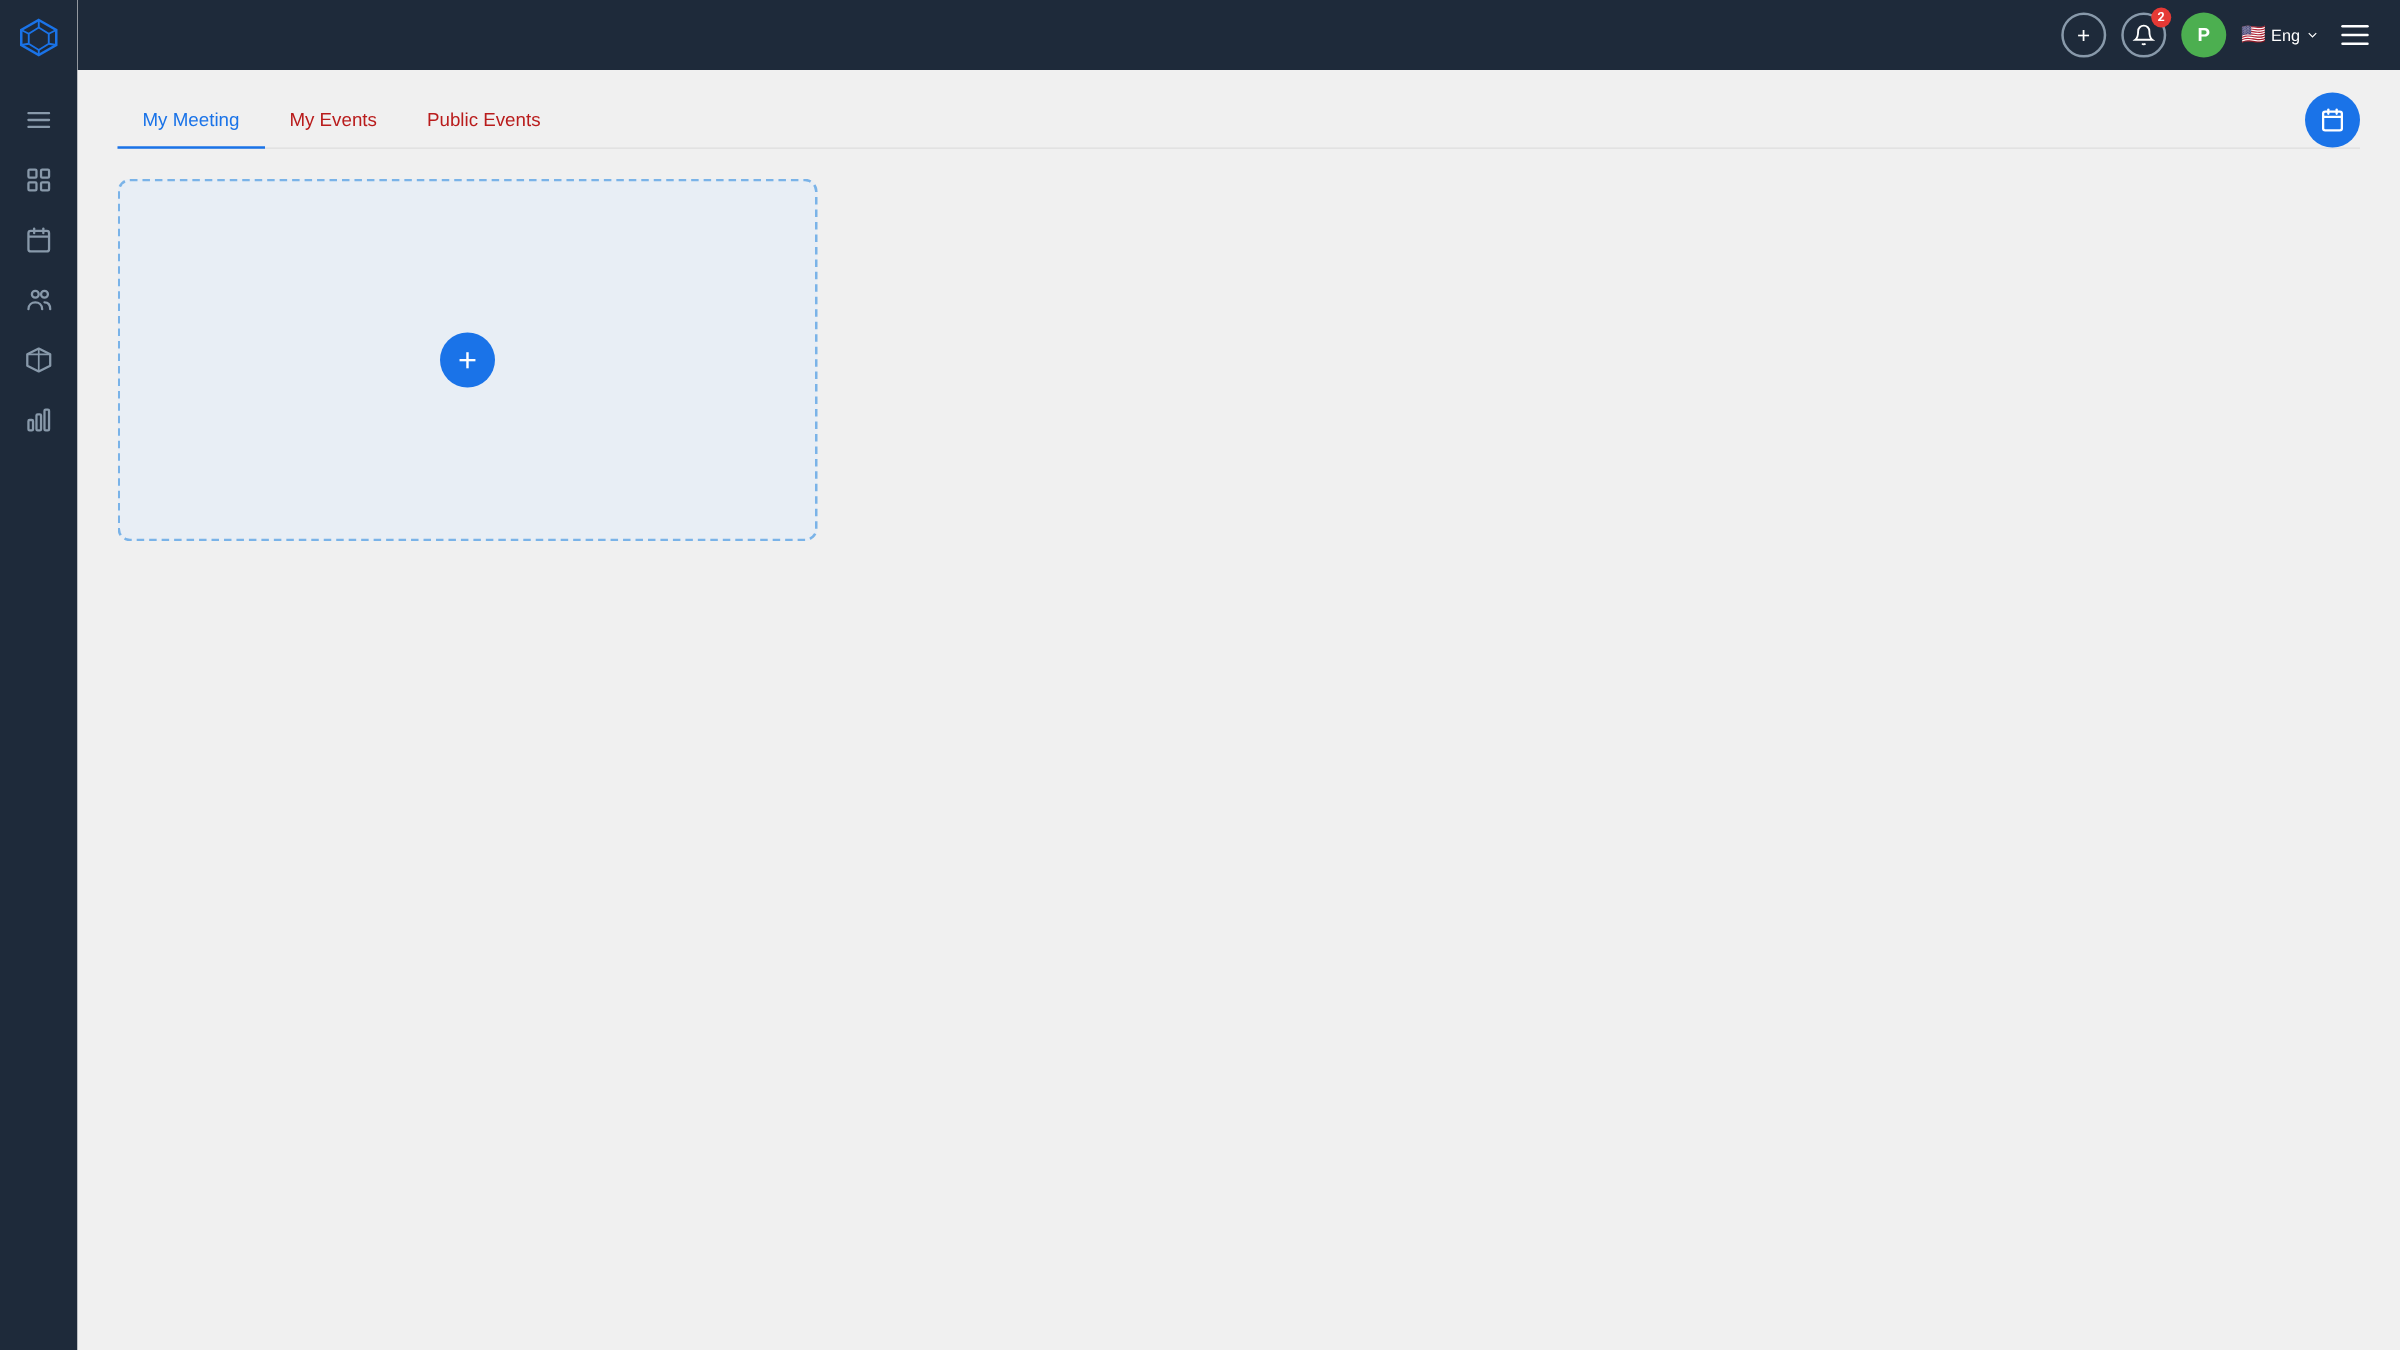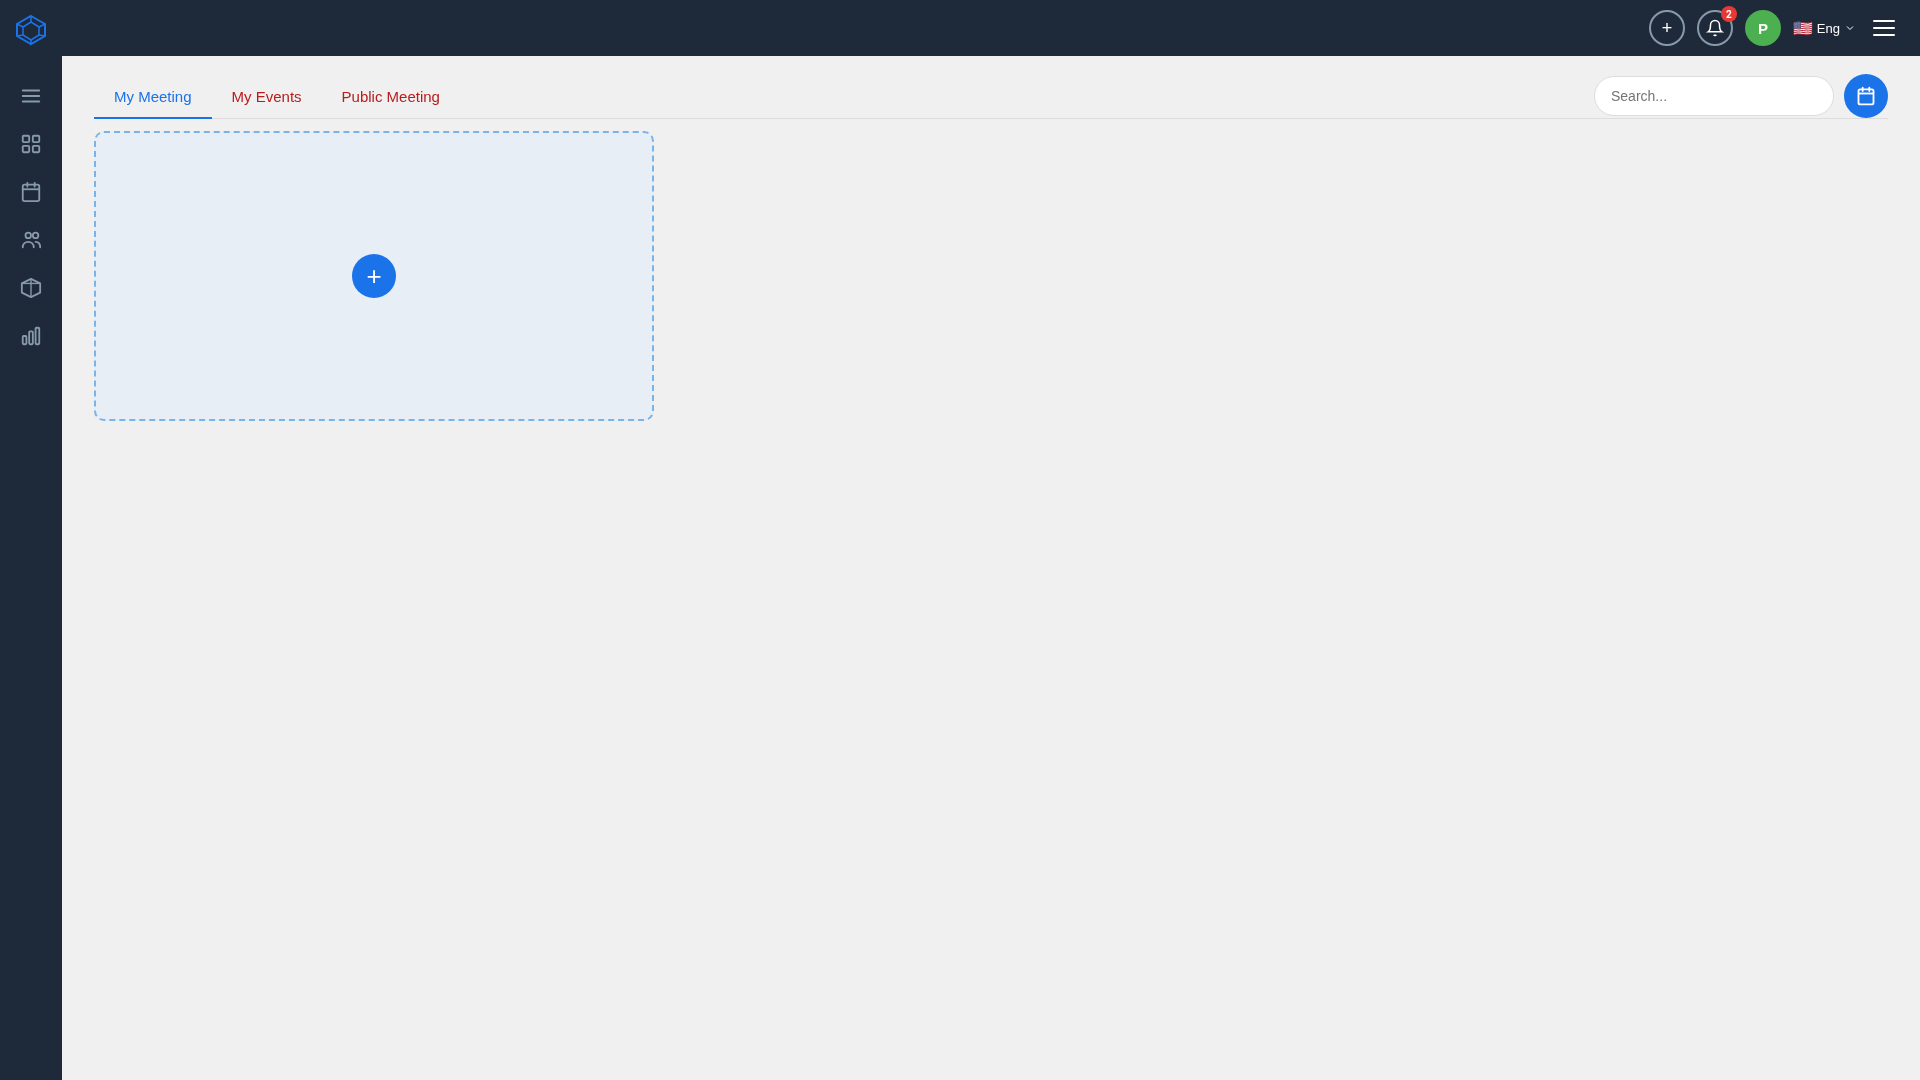--- a/index.html
+++ b/index.html
@@ -133,21 +133,21 @@
       flex: 1;
       padding: 24px 32px;
       position: relative;
       overflow: hidden;
     }
 
     
     .tabs {
       display: flex;
       gap: 0;
-      margin-bottom: 12px;
+      margin-bottom: 24px;
       border-bottom: 1px solid #ddd;
       padding-bottom: 0;
     }
     .tab {
       padding: 8px 20px 12px;
       font-size: 15px;
       cursor: pointer;
       color: #b91c1c;
       border-bottom: 2px solid transparent;
       margin-bottom: -1px;
@@ -384,25 +384,24 @@
       <div class="hamburger-line"></div>
       <div class="hamburger-line"></div>
     </button>
   </div>
 
   <div class="content">
 
     <div class="tabs">
       <button class="tab active">My Meeting</button>
       <button class="tab">My Events</button>
-      <button class="tab">Public Meeting</button>
+      <button class="tab">Public Events</button>
     </div>
 
     <div class="toolbar-row">
-      <input class="search-input" type="text" placeholder="Search..." style="">
       <button class="calendar-btn">
         <svg width="20" height="20" viewBox="0 0 24 24" fill="none" stroke="#fff" stroke-width="2.2">
             <rect x="3" y="4" width="18" height="18" rx="2"></rect>
             <line x1="3" y1="9" x2="21" y2="9"></line>
             <line x1="8" y1="2" x2="8" y2="6" stroke-linecap="round"></line>
             <line x1="16" y1="2" x2="16" y2="6" stroke-linecap="round"></line>
           </svg>
       </button>
     </div>
 

